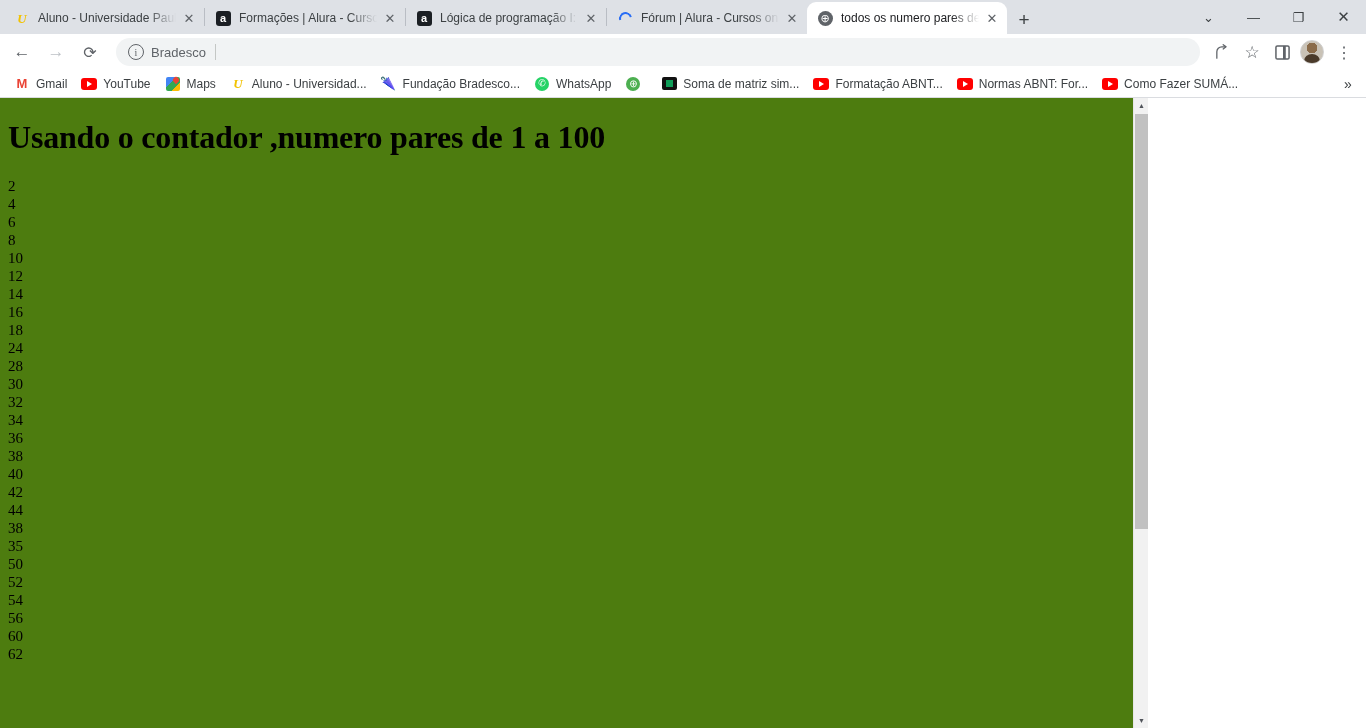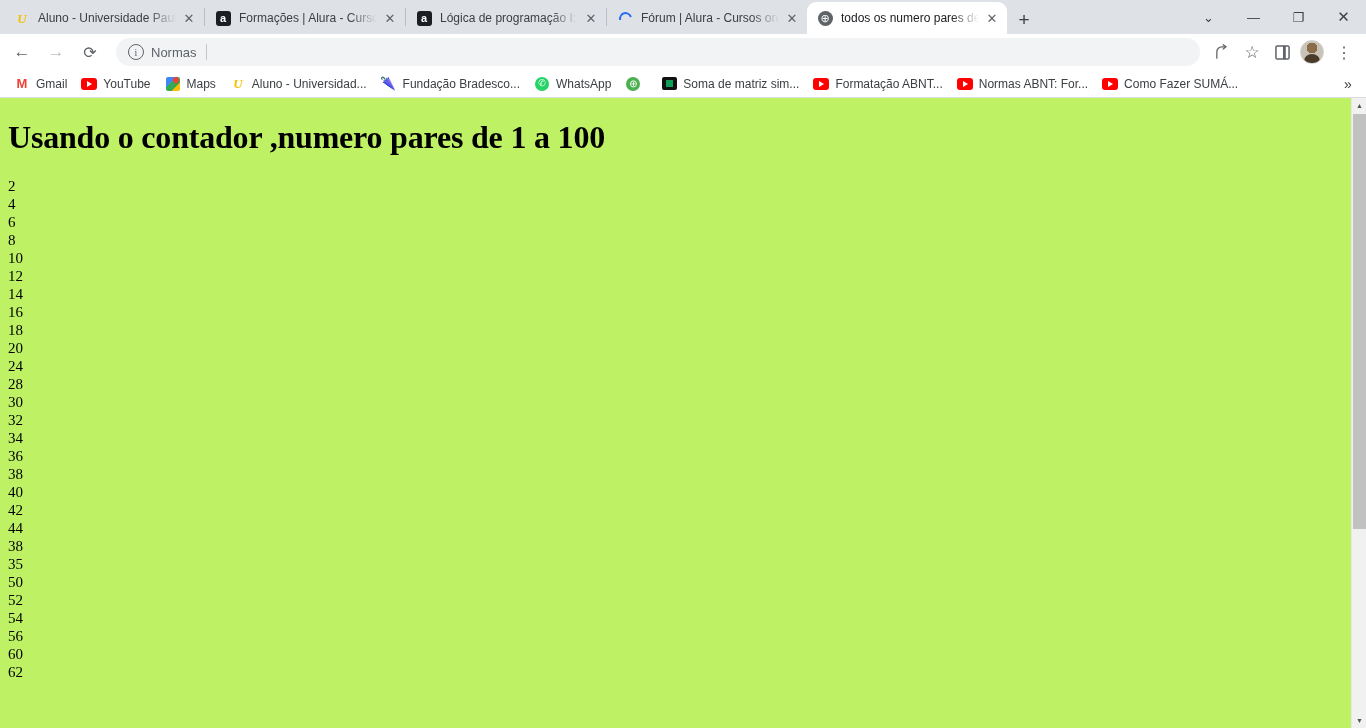--- a/index.html
+++ b/index.html
@@ -184,23 +184,23 @@
   .ic-globe { width: 14px; height: 14px; border-radius: 50%; background: #4caf50;
               color: #fff; font-size: 10px; display: flex;
               align-items: center; justify-content: center; }
   .ic-matrix { width: 15px; height: 13px; background: #111; border-radius: 2px;
                display: flex; align-items: center; justify-content: center; }
   .ic-matrix::after { content: ""; width: 7px; height: 7px; background: #0f9d58; }
 
   
   .viewport {
     position: relative;
-    width: 1366px;
+    width: 1148px;
     height: 630px;
-    background: #bef264;
+    background: #4d7c0f;
     overflow: hidden;
   }
   .content {
     position: absolute;
     left: 0; top: 0;
     width: 1351px;
     padding: 0 8px;
   }
   h1.page-title {
     font-family: "Liberation Serif", serif;
@@ -294,21 +294,21 @@
   </div>
 </div>
 
 <div class="toolbar">
   <div class="navbtn" style="font-size:17px;">←</div>
   <div class="navbtn disabled" style="font-size:17px;">→</div>
   <div class="navbtn" style="font-size:16px;">⟳</div>
 
   <div class="omnibox">
     <span class="info-icon">i</span>
-    <span class="scheme">Normas</span>
+    <span class="scheme">Bradesco</span>
     <span class="vsep"></span>
   </div>
 
   <div class="tbicon">
     <svg width="17" height="17" viewBox="0 0 24 24" fill="none" stroke="currentColor" stroke-width="1.8" stroke-linecap="round" stroke-linejoin="round">
       <path d="M4 20 V11 a7 7 0 0 1 7-7 h5"></path>
         <path d="M13 1 l4 3 -4 3"></path>
     </svg>
   </div>
   <div class="tbicon" style="font-size:17px;">☆</div>
@@ -398,21 +398,20 @@
     <div class="numlist" id="numlist">
         <div>2</div>
         <div>4</div>
         <div>6</div>
         <div>8</div>
         <div>10</div>
         <div>12</div>
         <div>14</div>
         <div>16</div>
         <div>18</div>
-        <div>20</div>
         <div>24</div>
         <div>28</div>
         <div>30</div>
         <div>32</div>
         <div>34</div>
         <div>36</div>
         <div>38</div>
         <div>40</div>
         <div>42</div>
         <div>44</div>

